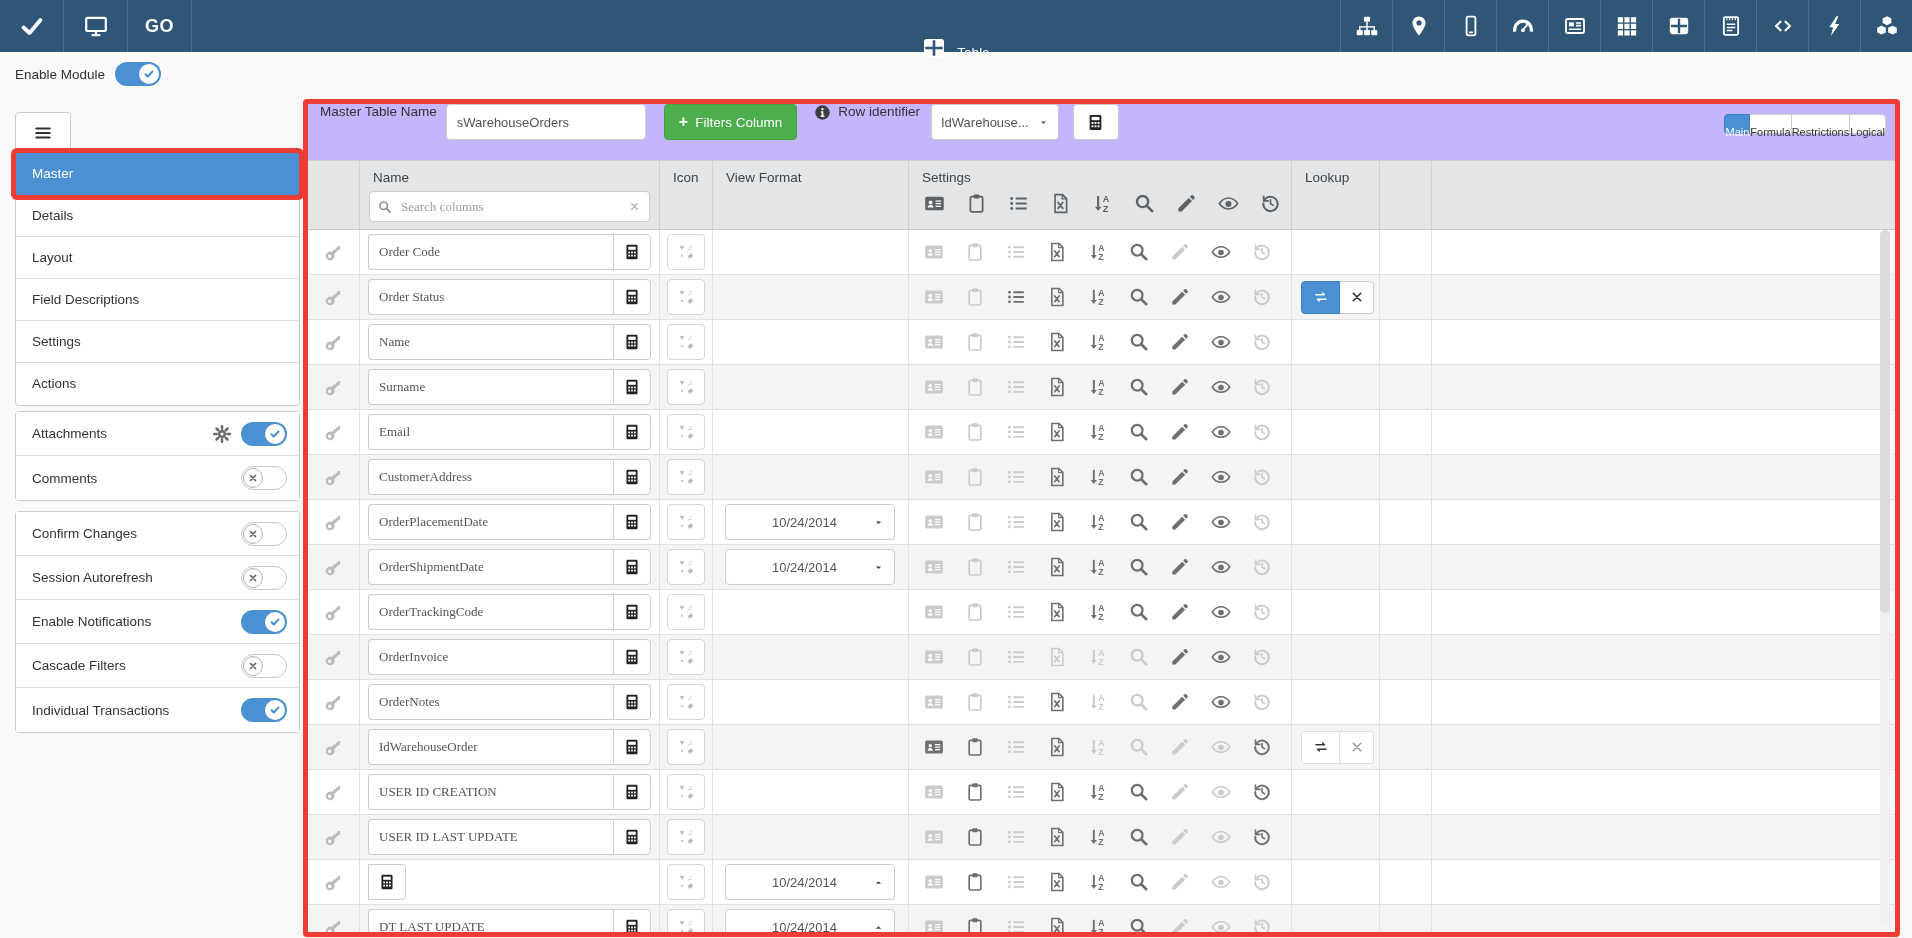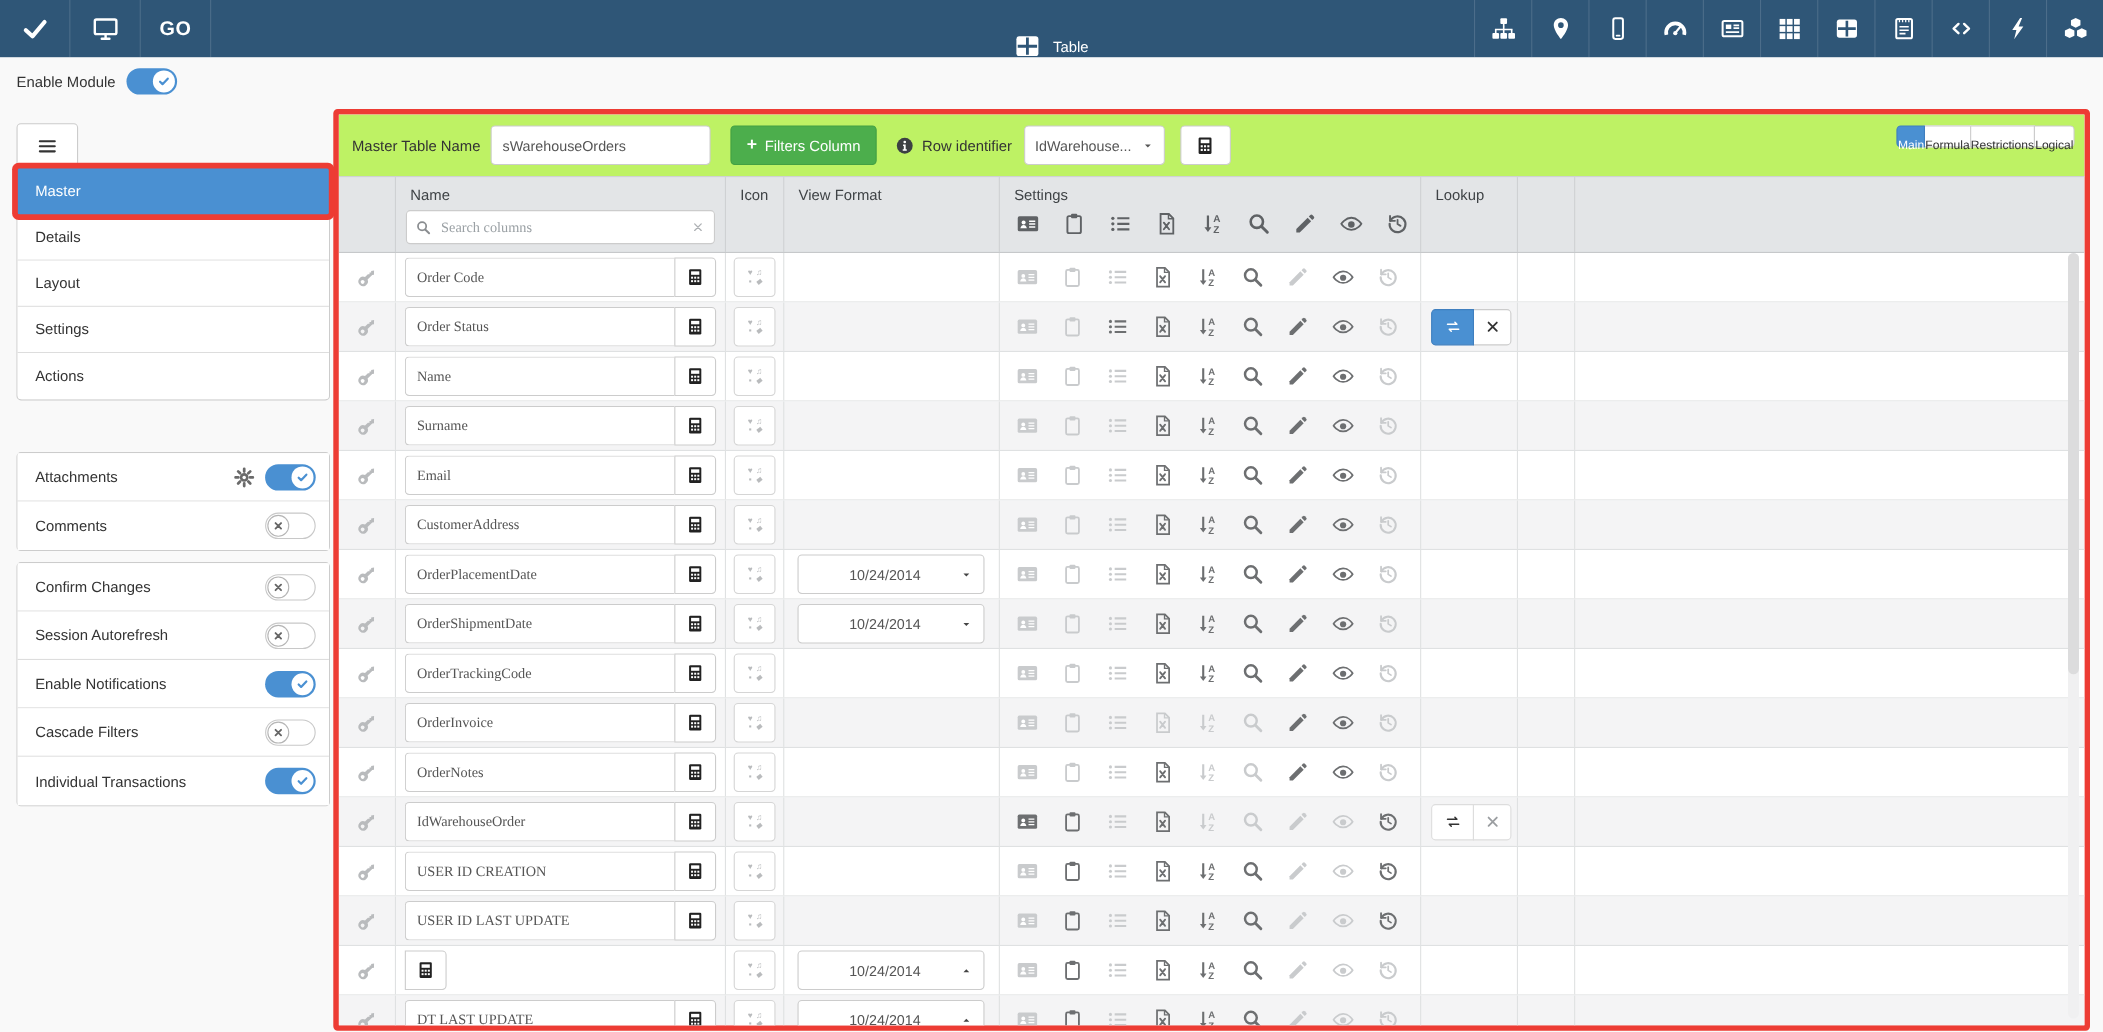--- a/index.html
+++ b/index.html
@@ -12,21 +12,21 @@
     font-family:"Liberation Sans",sans-serif;color:var(--txt);-webkit-font-smoothing:antialiased}
   .icon{display:inline-flex;align-items:center;justify-content:center}
   .icon svg{width:100%;height:100%;display:block}
 
   
   .topbar{position:absolute;left:0;top:0;width:1912px;height:52px;background:var(--bar);color:#fff;display:flex;align-items:stretch}
   .tb-left{display:flex}
   .tb-cell{width:64px;display:flex;align-items:center;justify-content:center;border-right:1px solid rgba(255,255,255,.14);cursor:pointer}
   .tb-cell:first-child{border-left:1px solid rgba(255,255,255,0)}
   .tb-go{font-size:18px;font-weight:bold;letter-spacing:.5px}
-  .tb-center{position:absolute;left:0;right:0;top:14px;height:56px;display:flex;align-items:center;justify-content:center;gap:11px;pointer-events:none}
+  .tb-center{position:absolute;left:0;right:0;top:4px;height:56px;display:flex;align-items:flex-end;justify-content:center;gap:11px;pointer-events:none}
   .tb-center .icon{pointer-events:auto;cursor:pointer}
   .tb-title{font-size:13.5px}
   .tb-right{position:absolute;right:0;top:0;height:52px;display:flex}
   .tb-right .tb-cell{width:52px;border-left:1px solid rgba(255,255,255,.14);border-right:none}
   .i22{width:22px;height:22px}.i24{width:24px;height:24px}
 
   
   .enable-module{position:absolute;left:15px;top:62px;display:flex;align-items:center;gap:10px;font-size:13.5px}
 
   
@@ -47,21 +47,21 @@
   .nav-item:first-child{border-radius:4px 4px 0 0}
   .nav-item.selected{background:var(--blue);color:#fff;box-shadow:0 0 0 5px var(--red);border-radius:2px;position:relative;z-index:2;border-bottom-color:transparent}
   .tgl-row{height:44px;display:flex;align-items:center;padding:0 12px 0 16px;font-size:13.5px;border-bottom:1px solid #ddd;background:#fff}
   .tgl-row:last-child{border-bottom:none}
   .tgl-row .lbl{flex:1}
   .tgl-row .gear{width:20px;height:20px;color:#6a6a6a;margin-right:9px;cursor:pointer}
   .grp2{top:411px}.grp3{top:511px}
 
   
   .main-panel{position:absolute;left:303px;top:99px;width:1597px;height:838px;background:#fff;border:5px solid var(--red);border-radius:4px;overflow:hidden}
-  .toolbar{height:56px;display:flex;align-items:center;padding-left:12px;position:relative;background:#bef264}
+  .toolbar{height:56px;display:flex;align-items:flex-start;padding-left:12px;position:relative;background:#c4b5fd}
   .tb-label{font-size:13.5px;margin-right:9px;white-space:nowrap}
   .name-field{width:200px;height:36px;border:1px solid var(--border);border-radius:4px;padding:0 10px;font-size:13px;color:var(--txt2);font-family:"Liberation Sans",sans-serif;margin-right:18px}
   .btn-green{height:36px;background:var(--green);border:1px solid var(--green-border);border-radius:4px;color:#fff;font-size:13.5px;padding:0 14px;display:flex;align-items:center;gap:7px;cursor:pointer;margin-right:17px;font-family:"Liberation Sans",sans-serif}
   .btn-green .plus{font-size:16px;font-weight:bold;line-height:1}
   .info-ic{width:17px;height:17px;color:#3c4043;margin-right:7px}
   .ri-label{font-size:13.5px;margin-right:11px;white-space:nowrap}
   .select{width:128px;height:36px;border:1px solid var(--border);border-radius:4px;background:#fff;display:flex;align-items:center;padding:0 9px;font-size:13px;color:var(--txt2);cursor:pointer;margin-right:14px}
   .select .val{flex:1;overflow:hidden;white-space:nowrap;text-overflow:ellipsis}
   .select .caret{width:11px;height:11px;color:#555}
   .btn-white{width:46px;height:36px;border:1px solid var(--border);border-radius:4px;background:#fff;display:flex;align-items:center;justify-content:center;cursor:pointer;color:#222}
@@ -281,20 +281,21 @@
   <span class="icon i22">
       <svg viewBox="0 0 24 24" xmlns="http://www.w3.org/2000/svg">
         <path d="M4.6 7h14.8M4.6 12h14.8M4.6 17h14.8" stroke="currentColor" stroke-width="2.1" stroke-linecap="round"></path>
       </svg>
     </span>
 </button>
 <div class="side-box nav-list">
     <div class="nav-item selected">Master</div>
     <div class="nav-item">Details</div>
     <div class="nav-item">Layout</div>
+    <div class="nav-item">Field Descriptions</div>
     <div class="nav-item">Settings</div>
     <div class="nav-item">Actions</div>
   </div>
 <div class="side-box grp2">
     <div class="tgl-row">
          <span class="lbl">Attachments</span>
          <span class="icon gear">
         <svg viewBox="0 0 24 24" xmlns="http://www.w3.org/2000/svg">
           <g stroke="currentColor" stroke-width="3" stroke-linecap="round">
             <path d="M12 2.6v3M12 18.4v3M2.6 12h3M18.4 12h3M5.4 5.4l2.1 2.1M16.5 16.5l2.1 2.1M18.6 5.4l-2.1 2.1M7.5 16.5l-2.1 2.1"></path>

